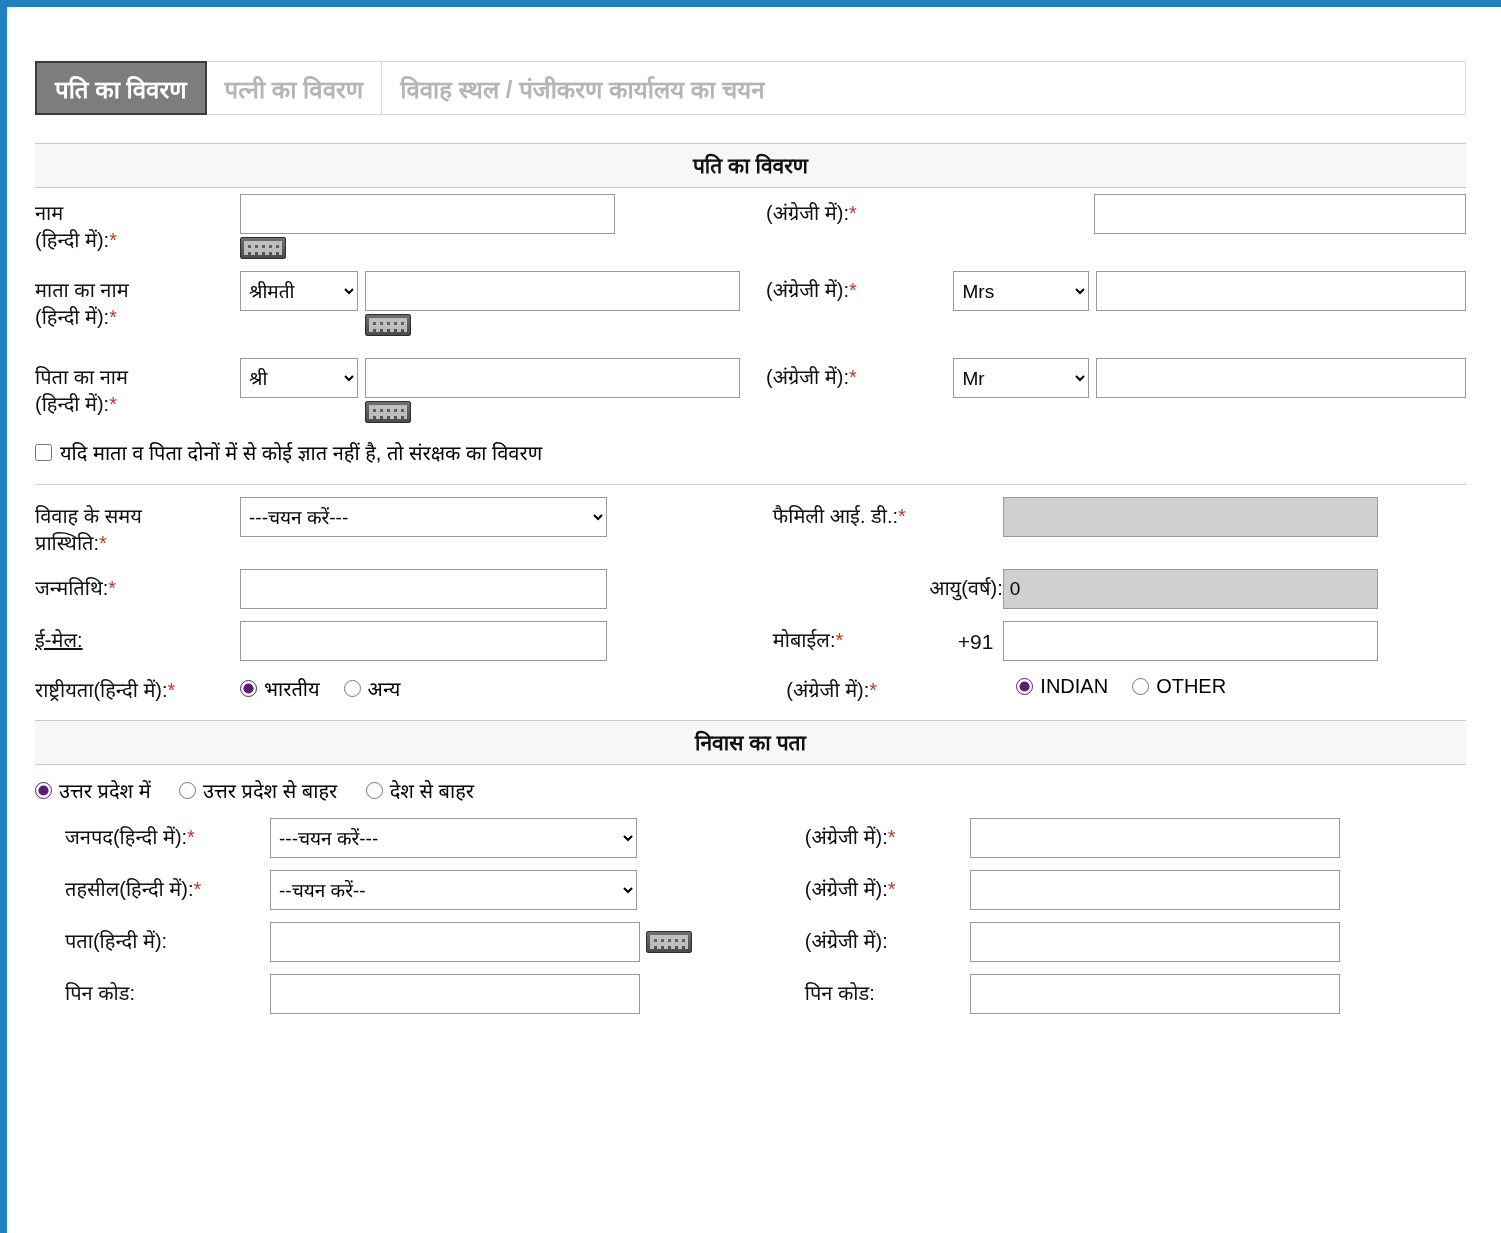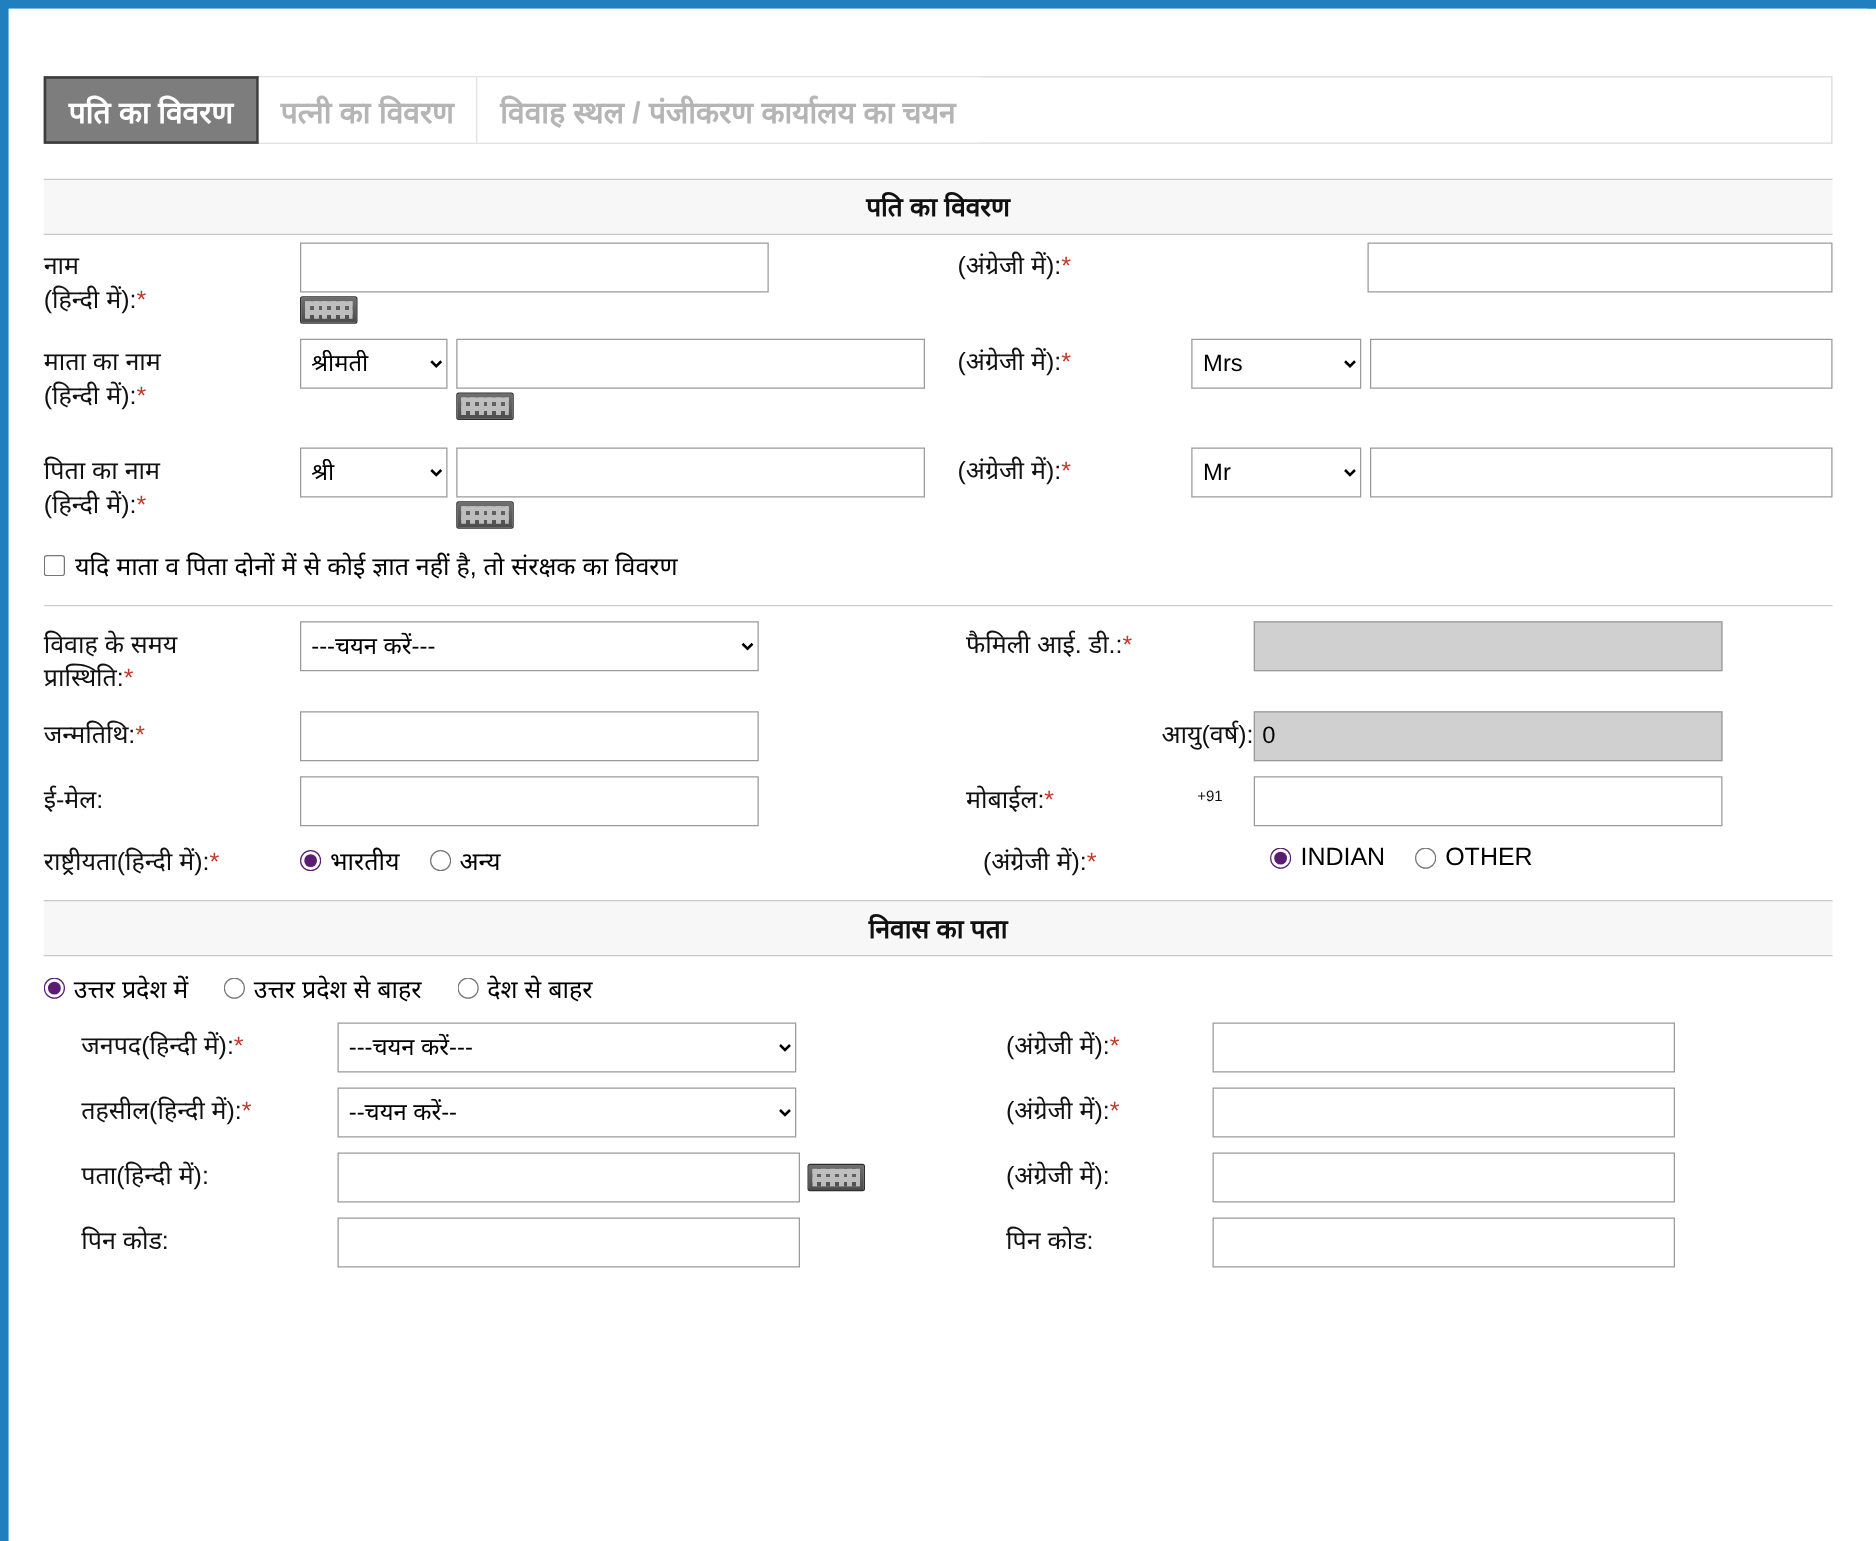--- a/index.html
+++ b/index.html
@@ -137,21 +137,21 @@
     left: 3px; top: 3px; right: 3px; bottom: 3px;
     background:
       repeating-linear-gradient(to right, #cfcfcf 0 4px, transparent 4px 7px),
       repeating-linear-gradient(to bottom, #cfcfcf 0 4px, transparent 4px 7px);
     opacity: .85;
   }
   .radio-wrap { display: inline-flex; align-items: center; margin-right: 24px; font-size: 20px; }
   .radio-wrap input { width: 17px; height: 17px; margin: 0 7px 0 0; accent-color: #5b1d72; }
   .chk-wrap { display: inline-flex; align-items: center; font-size: 20px; }
   .chk-wrap input { width: 17px; height: 17px; margin: 0 8px 0 0; }
-  .plus91 { font-size: 12px; color: #111; padding-top: 9px; }
+  .plus91 { font-size: 21px; color: #111; padding-top: 9px; }
   .divider-top { border-top: 1px solid #cfcfcf; }
 </style>
 </head>
 <body>
 
 <div class="top-strip"></div>
 <div class="left-rail"></div>
 
 <div class="page">
 
@@ -270,21 +270,21 @@
         <input class="txt" style="width: 367px;" value="">
       </div>
       <div class="col-right">
         <div class="lbl" style="width:230px;text-align:right;">आयु(वर्ष):</div>
         <input class="txt readonly" style="width: 375px;" readonly="" value="0">
       </div>
     </div>
 
     <div class="row" style="margin-top:12px;">
       <div class="col-left">
-        <div class="lbl" style="width:205px;">ई-मेल:</div>
+        <div class="lbl" style="width:205px;text-decoration:underline;">ई-मेल:</div>
         <input class="txt" style="width: 367px;" value="">
       </div>
       <div class="col-right">
         <div class="lbl" style="width:185px;">
           <span>मोबाईल:</span><span class="req">*</span>
         </div>
         <span class="plus91" style="width:45px;">+91</span>
         <input class="txt" style="width: 375px;" value="">
       </div>
     </div>

